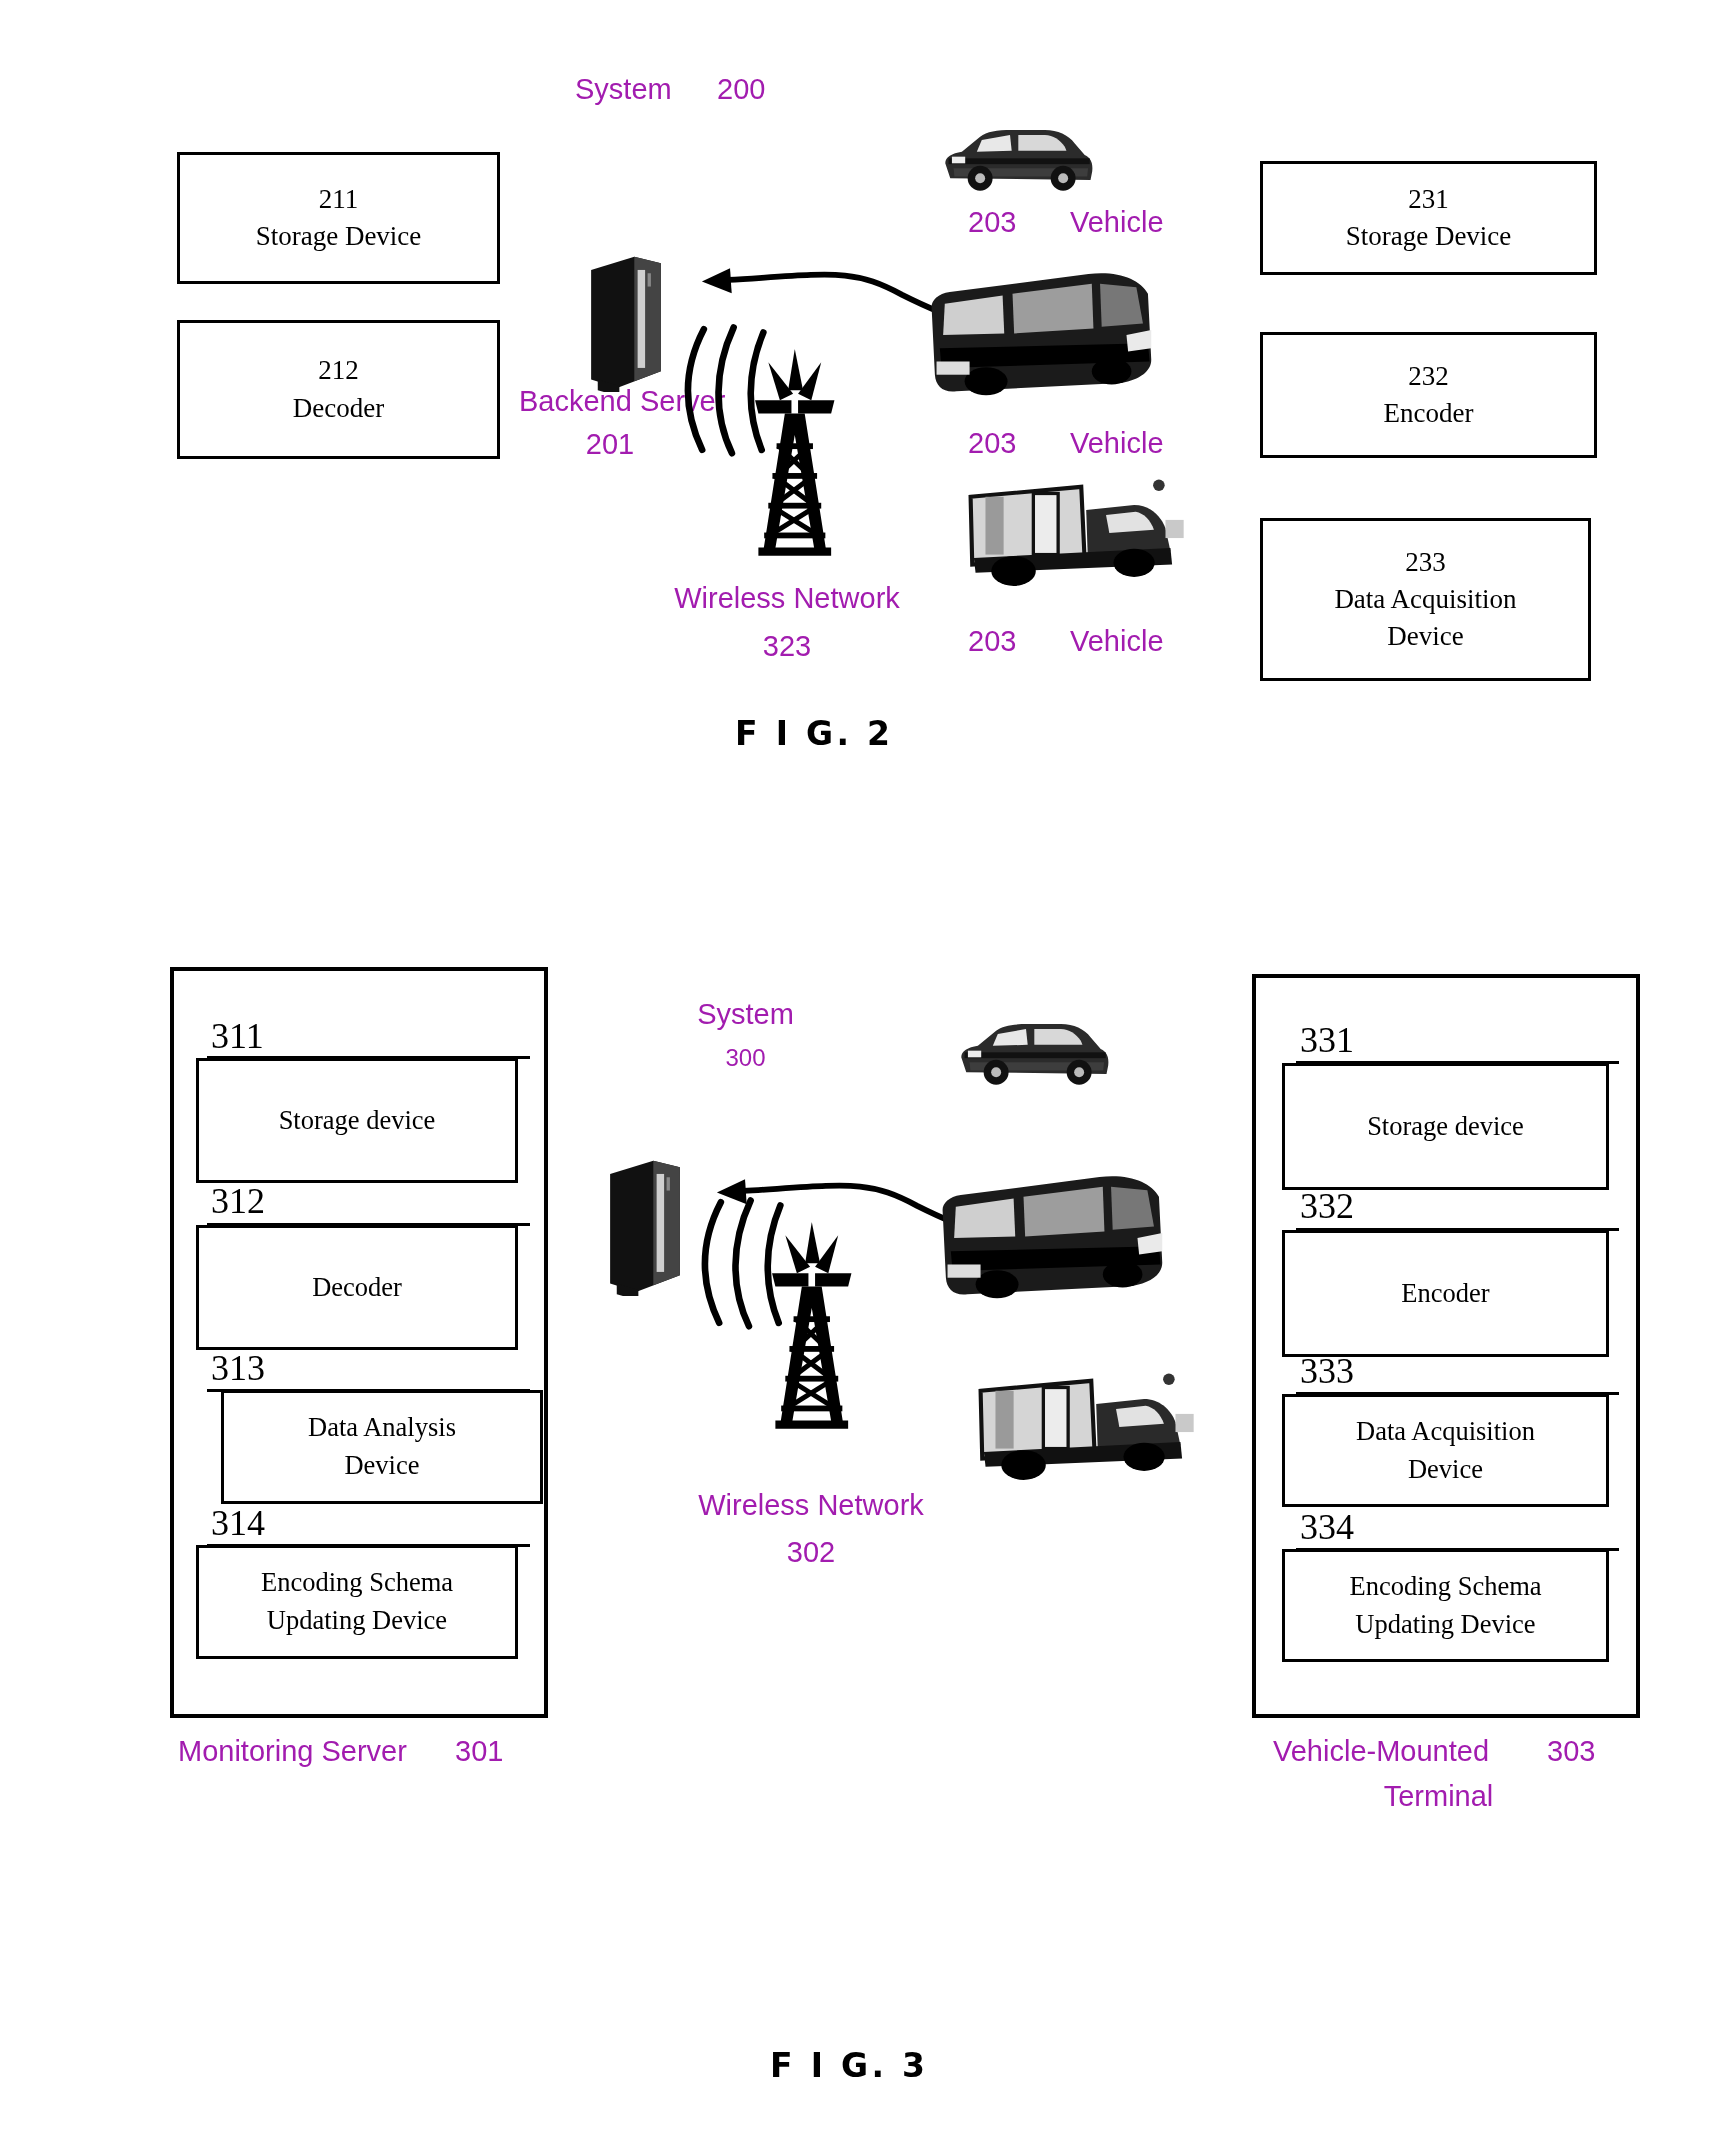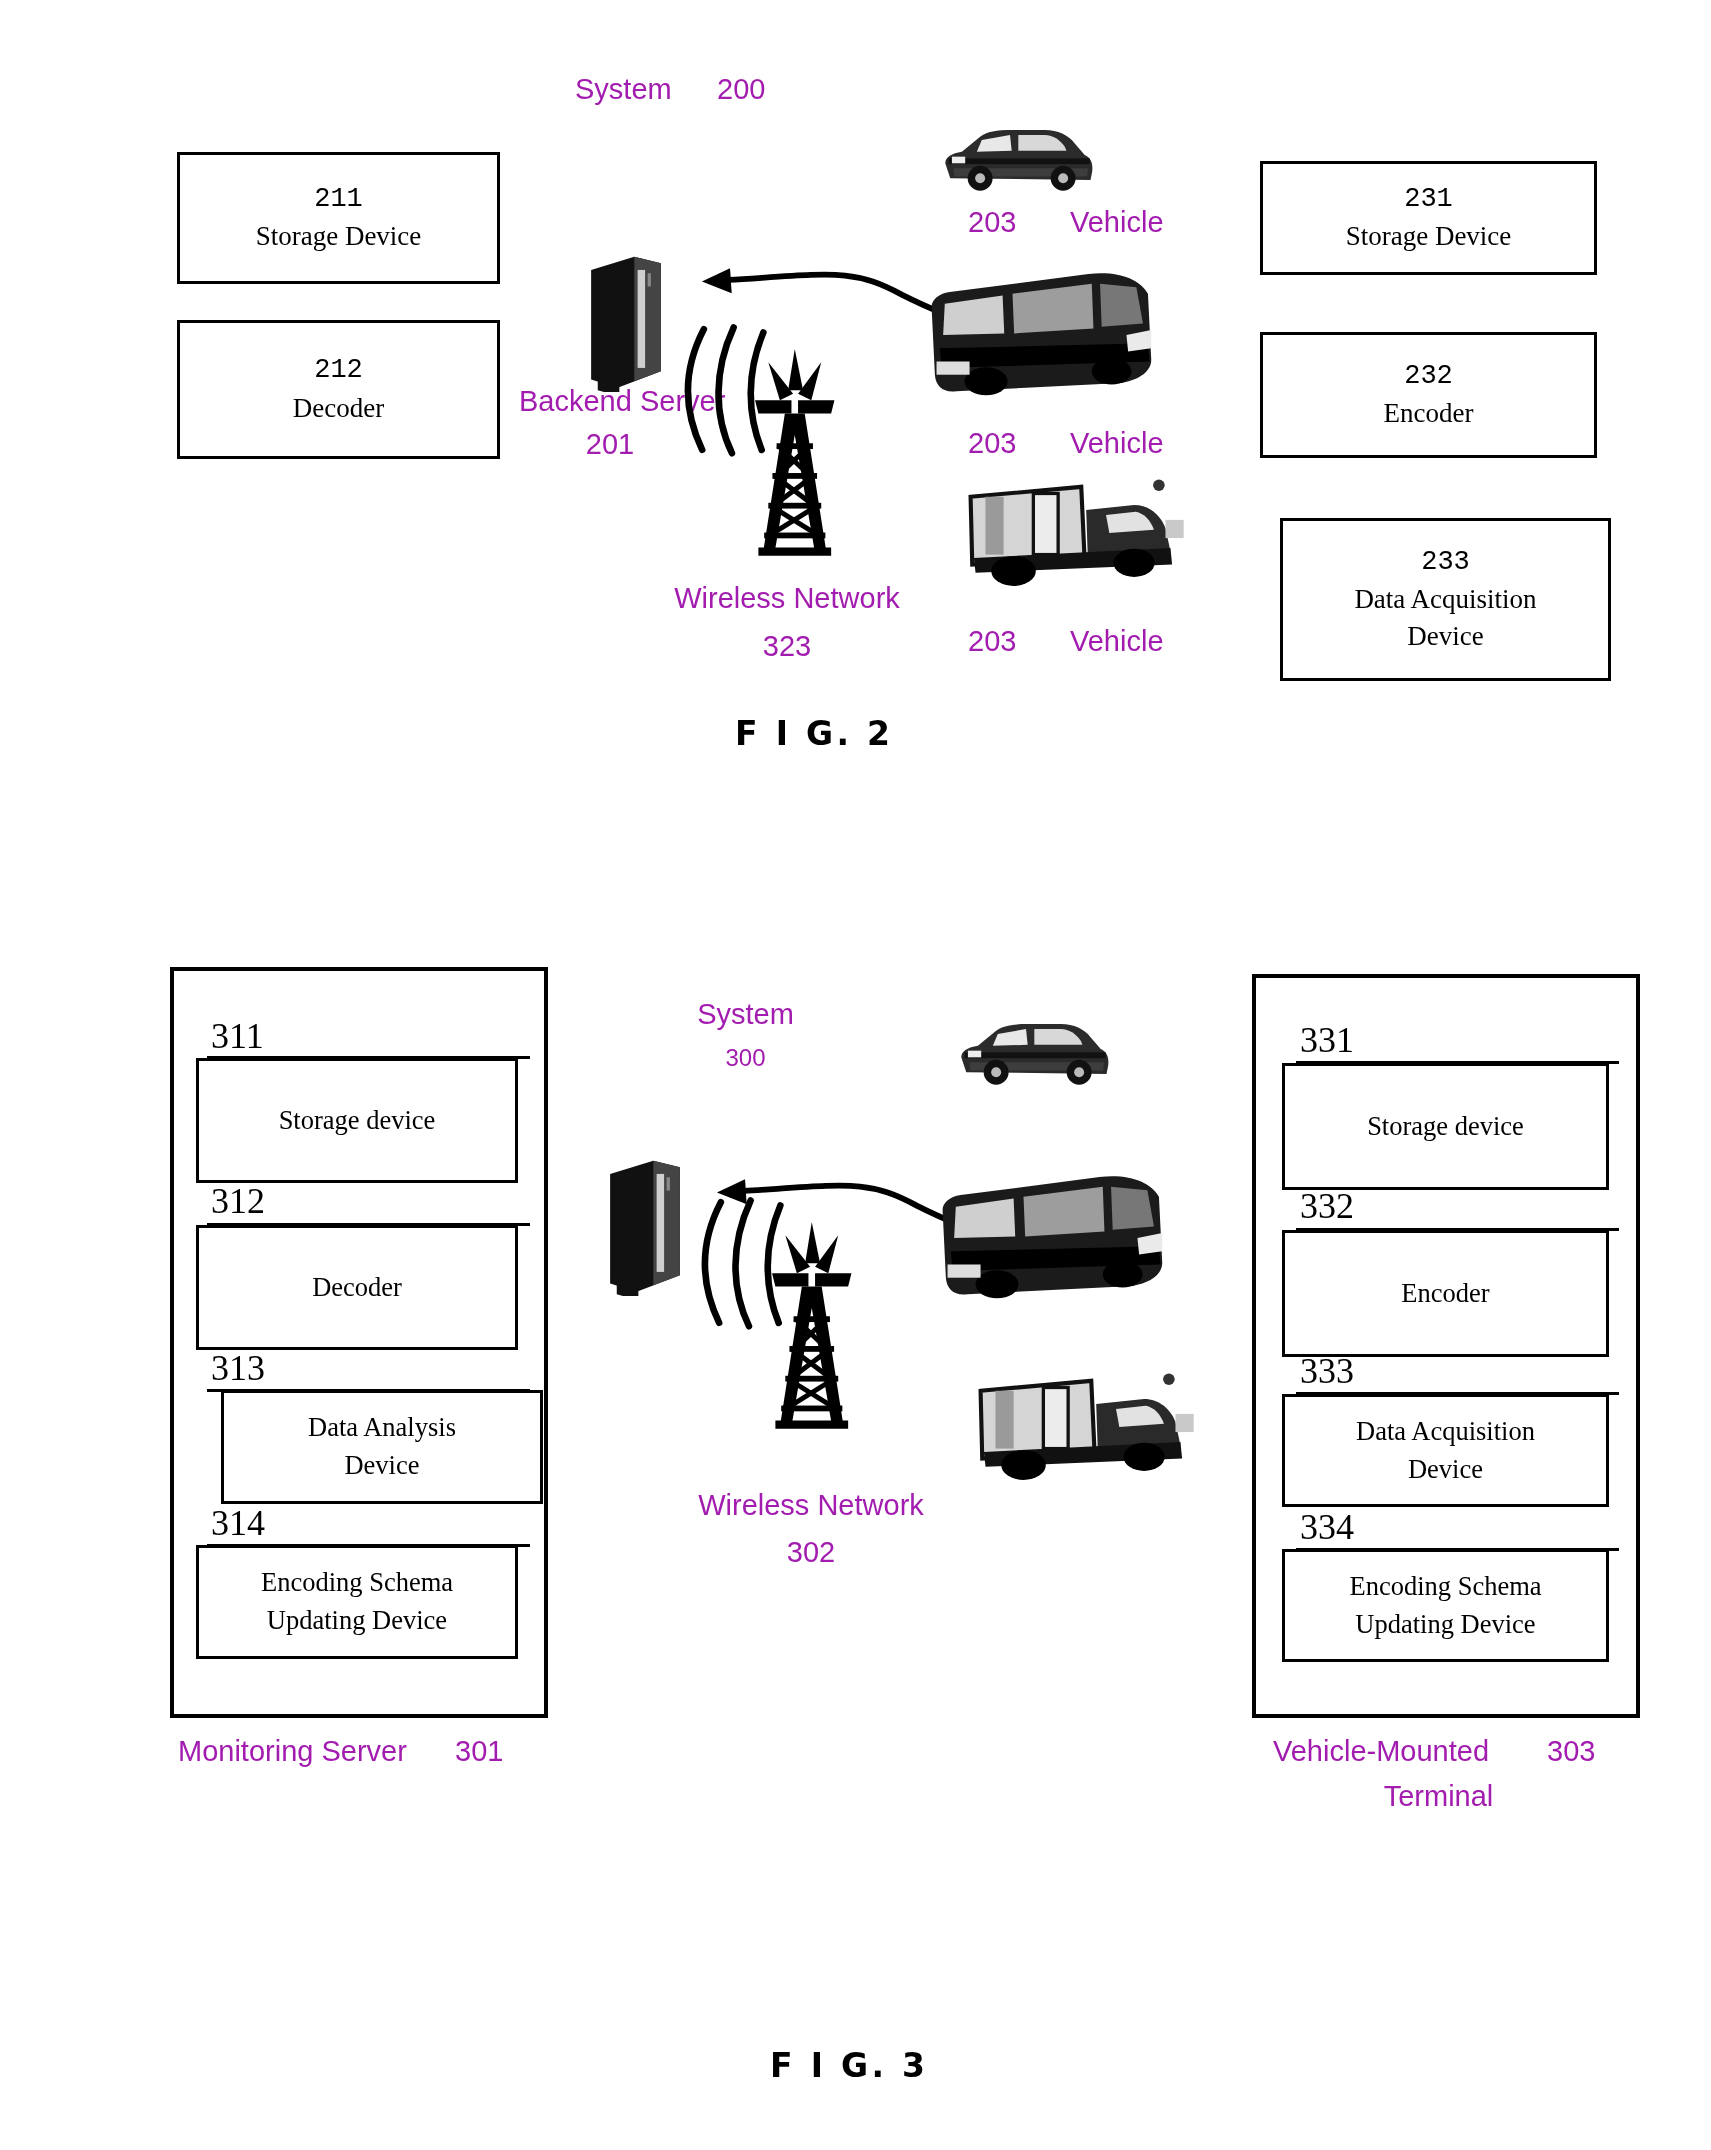--- a/index.html
+++ b/index.html
@@ -14,21 +14,21 @@
     color:#a21caf;white-space:nowrap;line-height:1.28;
   }
   .ctr{text-align:center;}
 
   
   .box2{
     position:absolute;border:3.3px solid #000;background:#fff;
     display:flex;flex-direction:column;align-items:center;justify-content:center;
     font-size:27px;line-height:1.38;text-align:center;
   }
-  .box2 .num{display:block;font-family:Liberation Mono, monospace;}
+  .box2 .num{display:block;}
   .box2 .lbl{display:block;}
 
   
   .panel{
     position:absolute;border:4.1px solid #000;background:#fff;
   }
   .ibox{
     position:absolute;border:3.3px solid #000;background:#fff;
     display:flex;align-items:center;justify-content:center;
     font-size:26.5px;line-height:1.42;text-align:center;
@@ -66,21 +66,21 @@
 </div>
 
 <div class="box2" style="left:1260px;top:161px;width:331px;height:108px;">
   <span class="num">231</span>
   <span class="lbl">Storage Device</span>
 </div>
 <div class="box2" style="left:1260px;top:332px;width:331px;height:120px;">
   <span class="num">232</span>
   <span class="lbl">Encoder</span>
 </div>
-<div class="box2" style="left:1260px;top:518px;width:331px;height:163px;padding:15px 15px;box-sizing:border-box;white-space:normal;margin-left:20px;">
+<div class="box2" style="left:1260px;top:518px;width:331px;height:163px;padding:15px 15px;box-sizing:border-box;white-space:normal;">
   <span class="num">233</span>
   <span class="lbl" style="max-width:207px;">Data Acquisition Device</span>
 </div>
 
 <div class="art" style="left:586px;top:255px;">
   <svg width="80" height="137" viewBox="0 0 96 165">
     <polygon points="6,18 58,2 90,10 90,140 38,160 6,150" fill="#111"></polygon>
     <polygon points="58,2 90,10 90,140 58,152" fill="#444"></polygon>
     <rect x="62" y="18" width="9" height="118" fill="#cfcfcf"></rect>
     <rect x="74" y="22" width="4" height="16" fill="#888"></rect>

